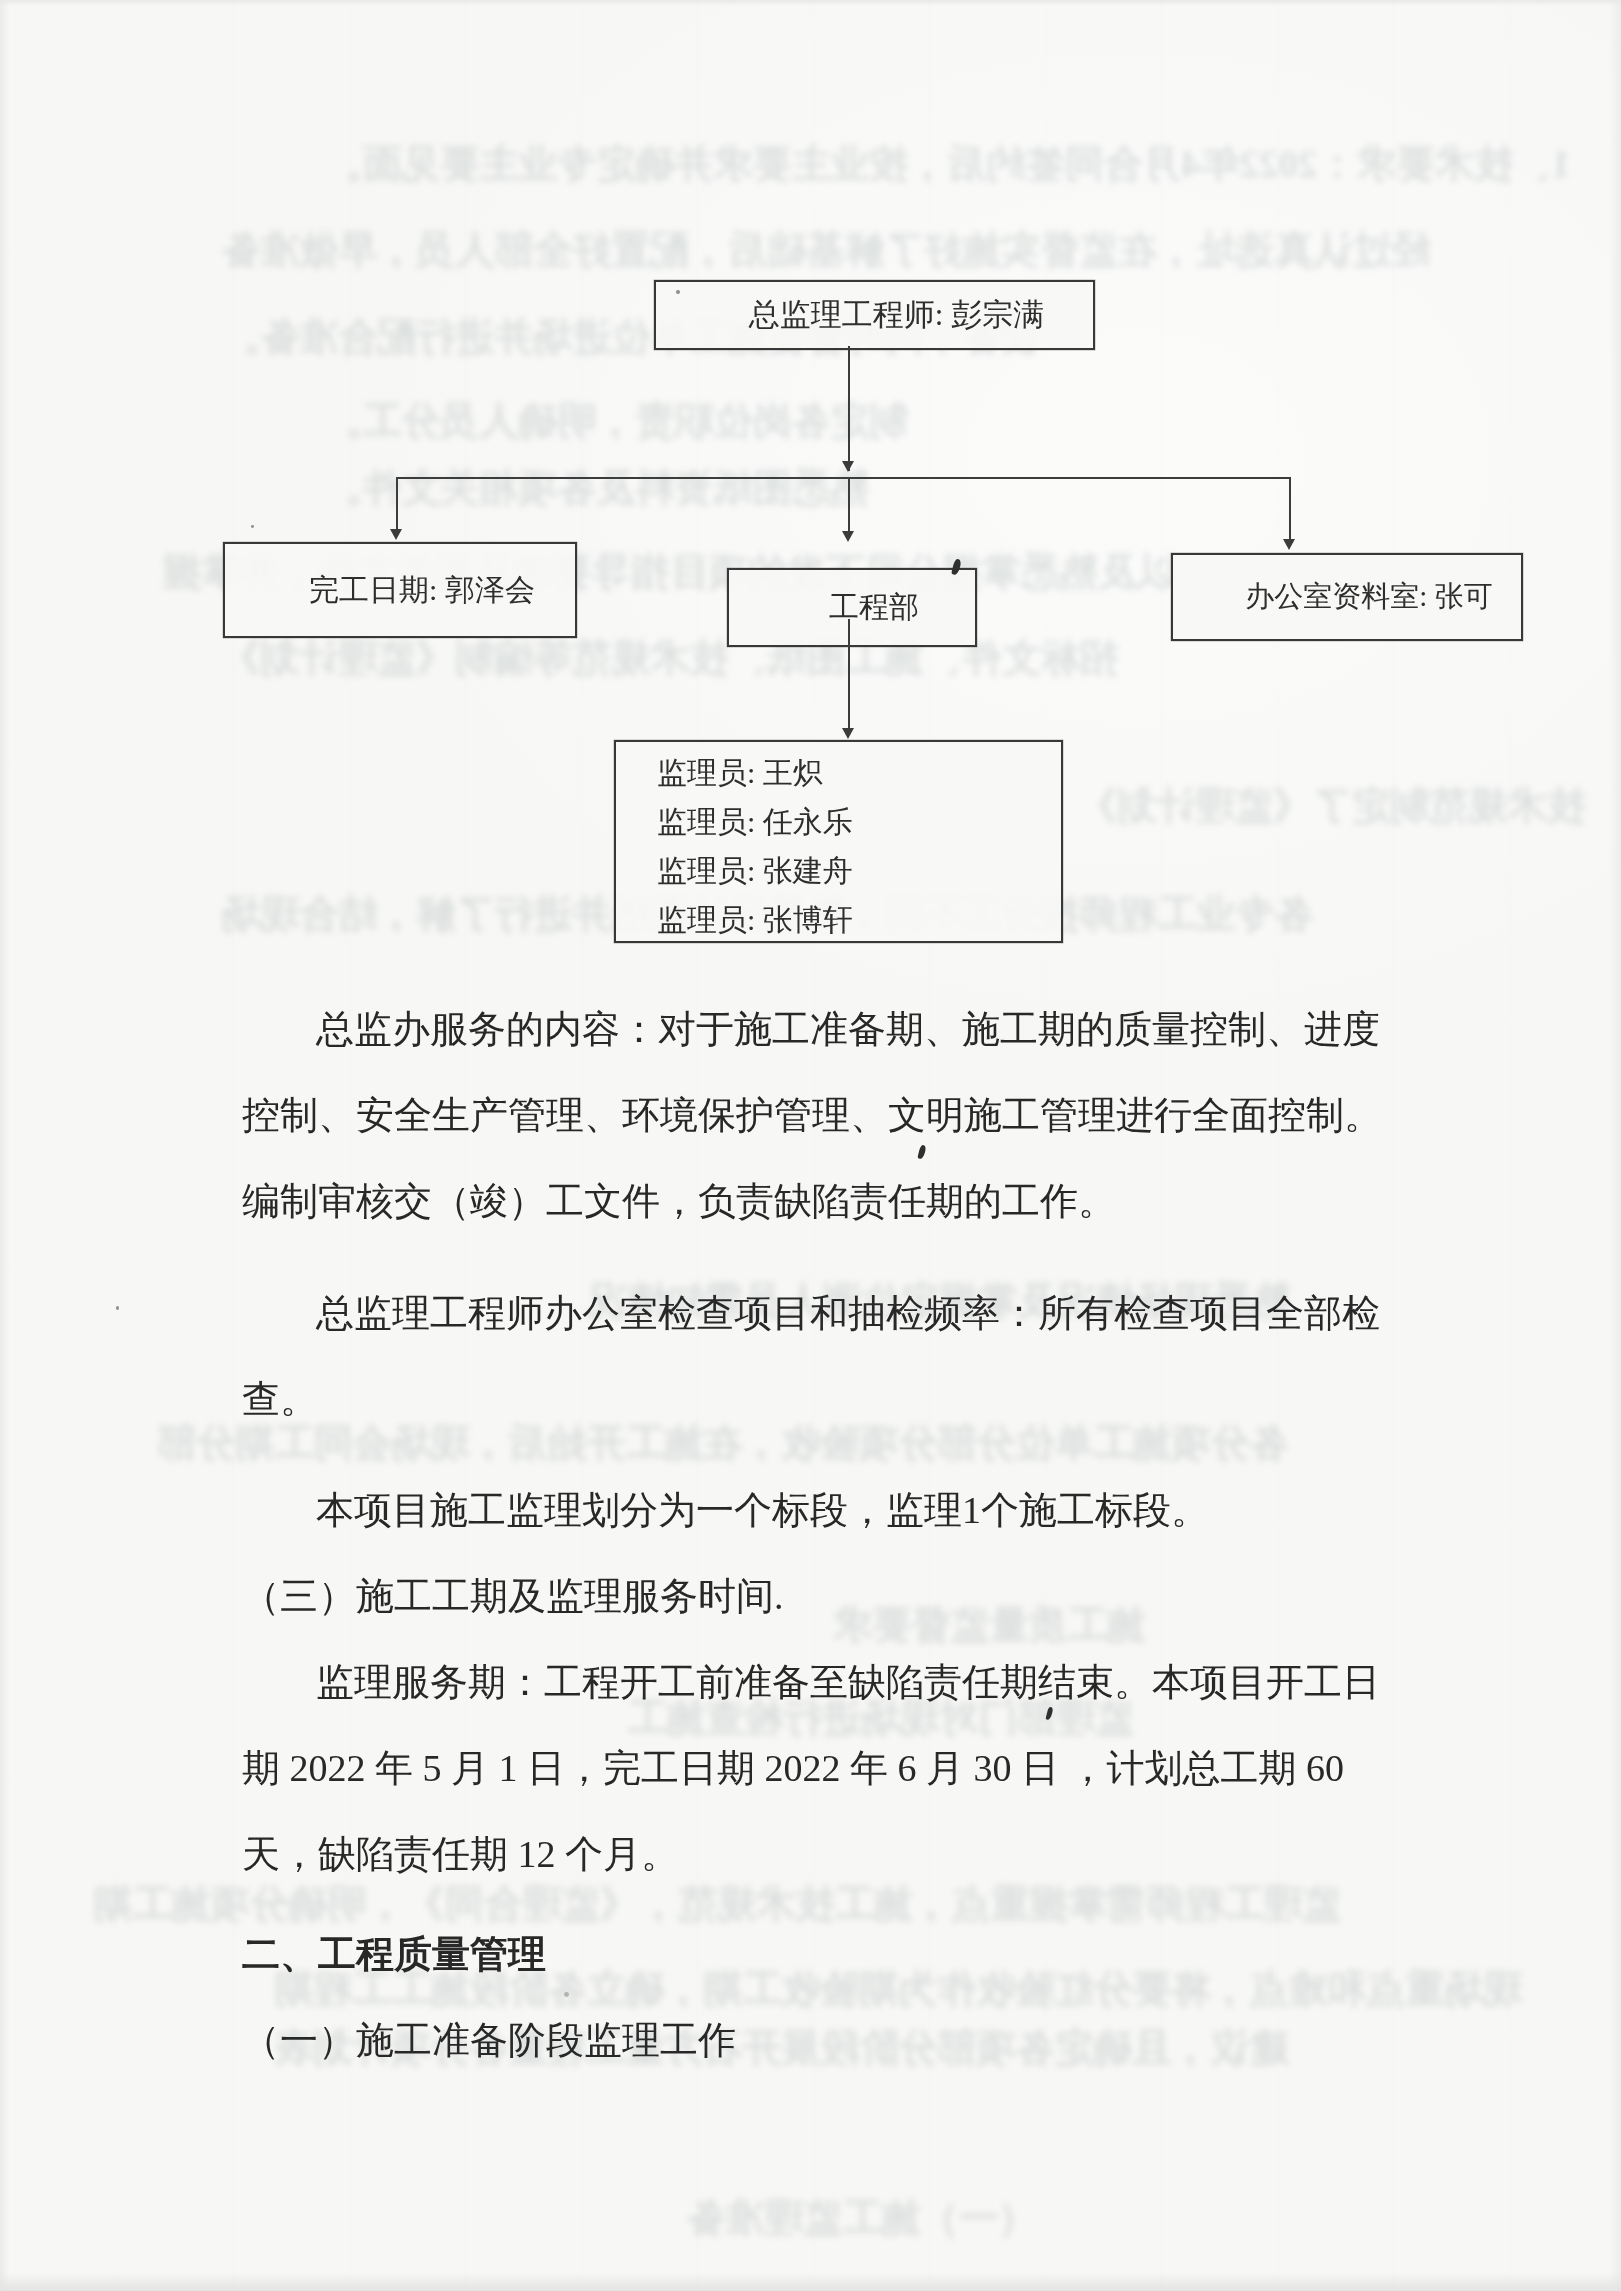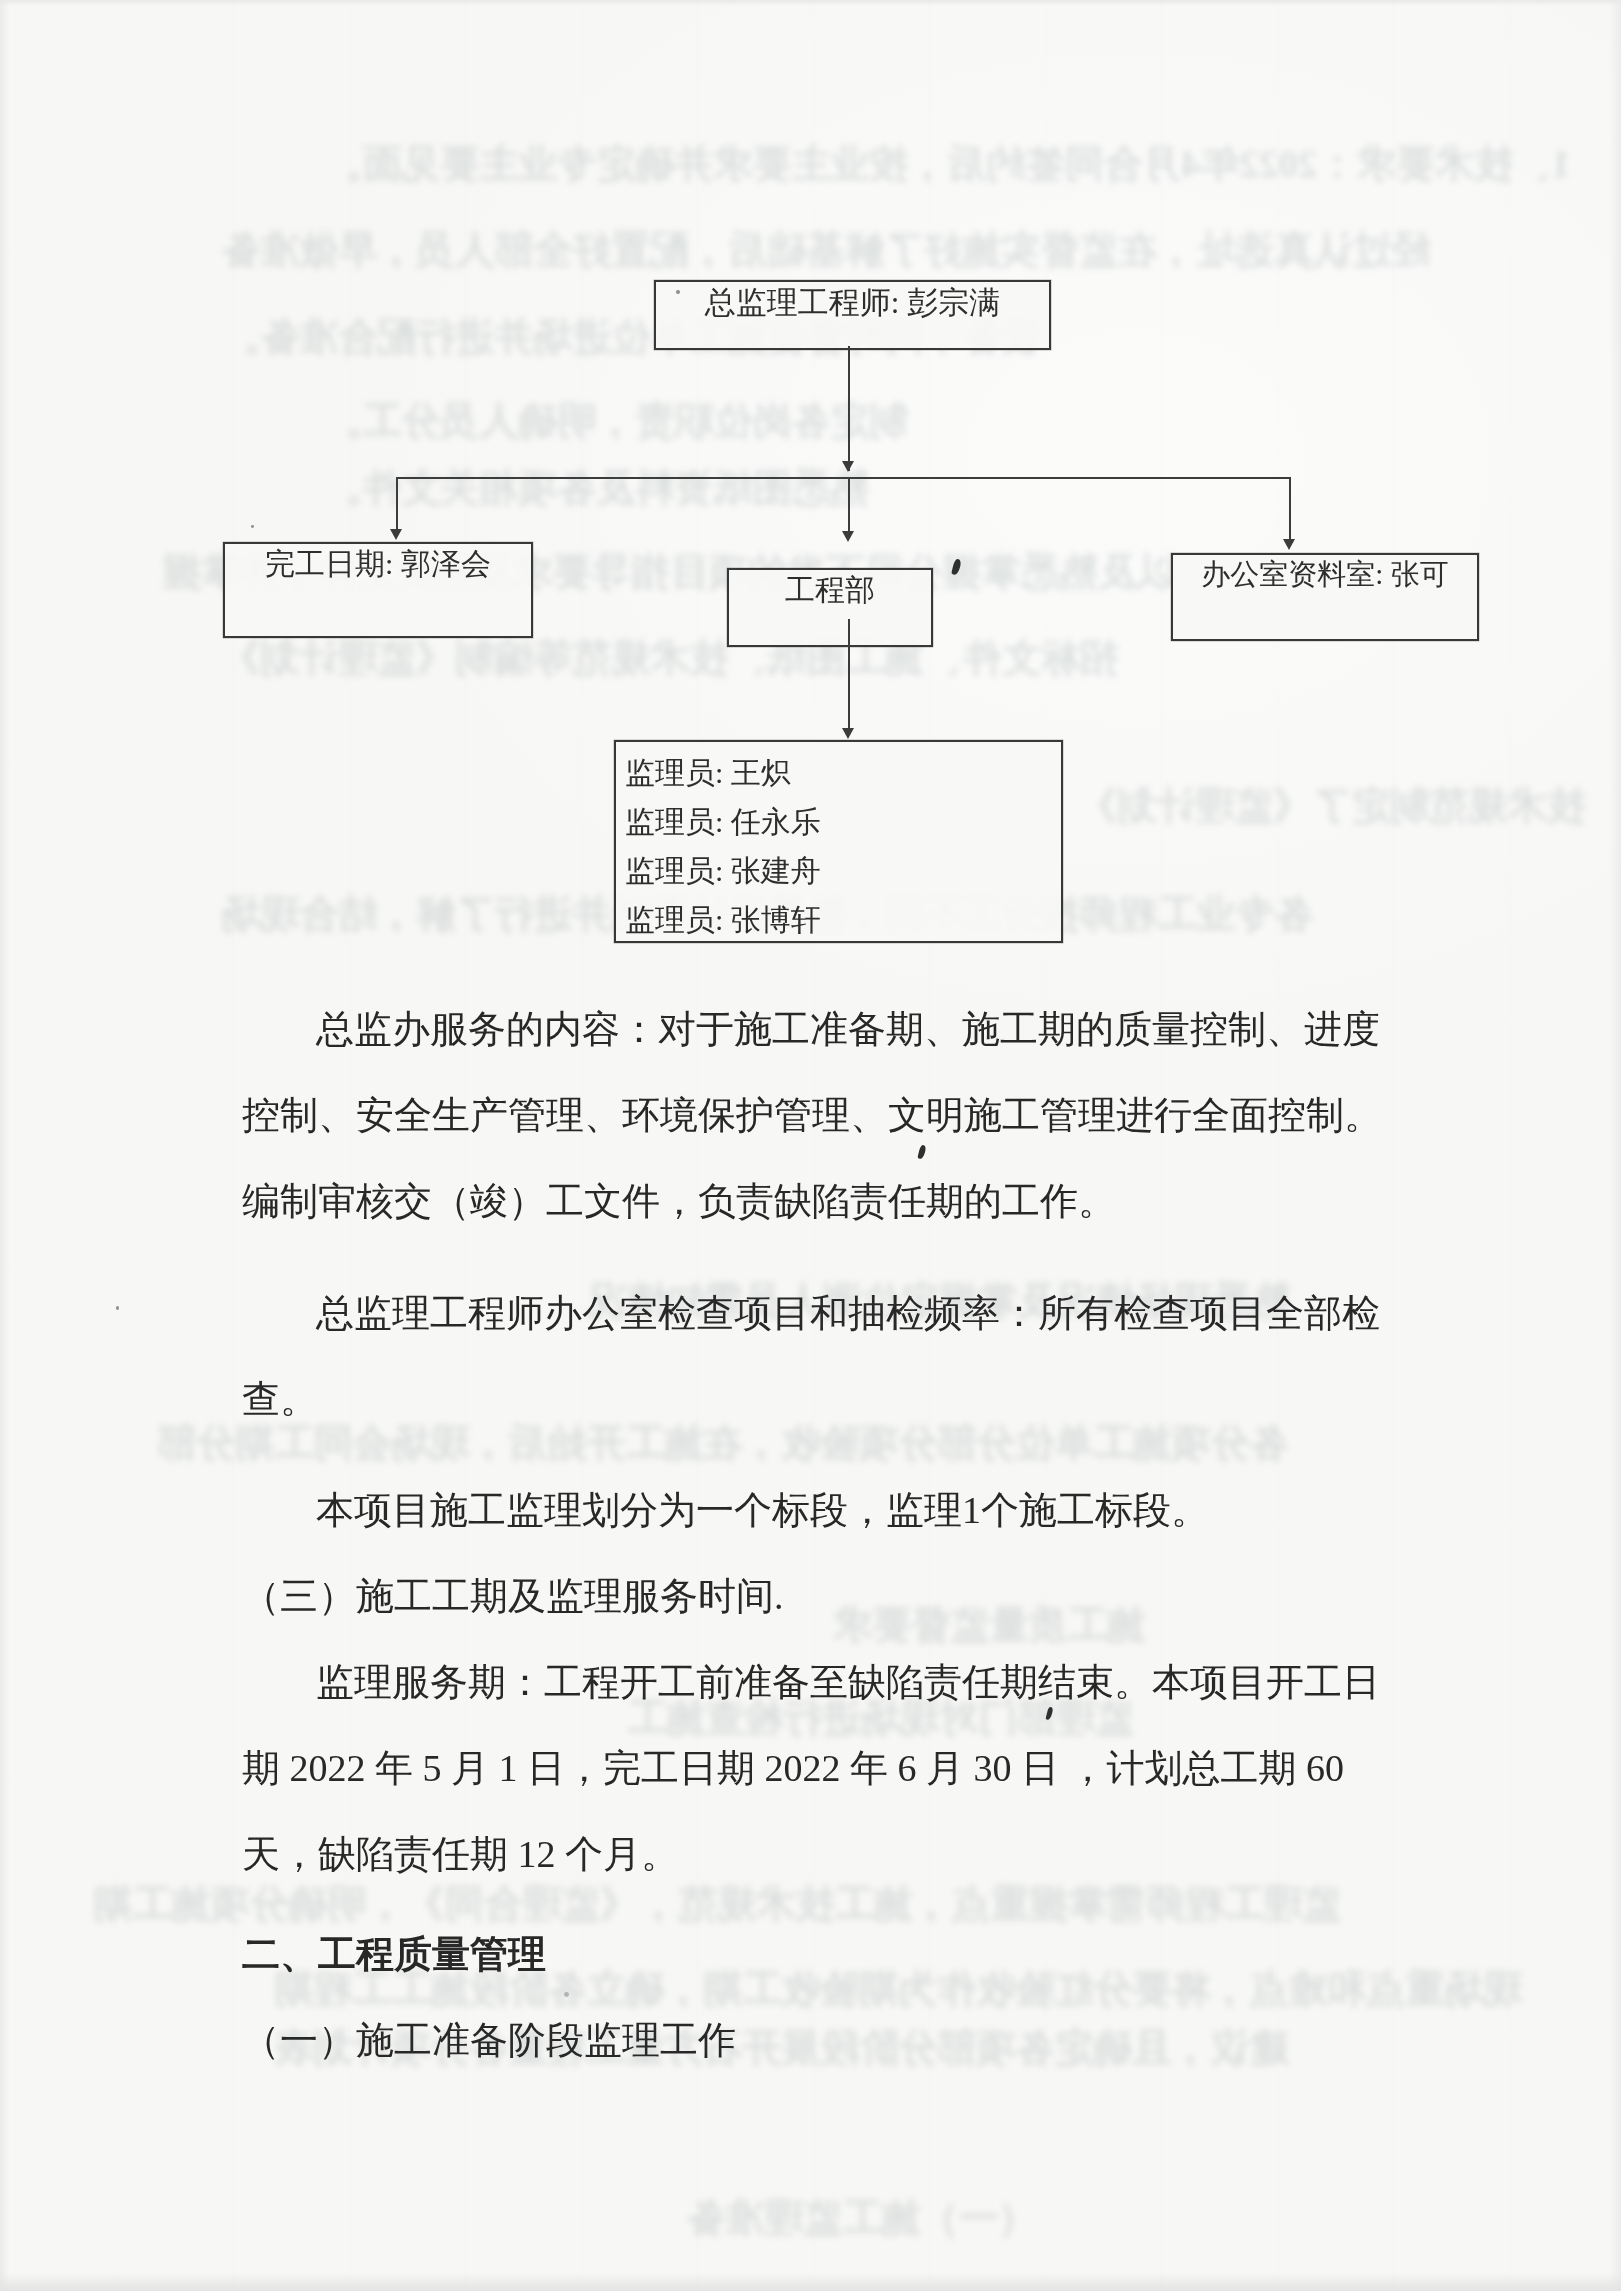--- a/index.html
+++ b/index.html
@@ -22,30 +22,30 @@
   .streaks{position:absolute;inset:0;pointer-events:none;opacity:.5;
     background:repeating-linear-gradient(90deg,
       rgba(205,210,218,.05) 0px,rgba(205,210,218,.05) 2.9px,
       rgba(255,255,255,0) 2.9px,rgba(255,255,255,0) 116px);}
   
   .ghost-layer{position:absolute;inset:0;pointer-events:none;}
   .ghost{position:absolute;white-space:nowrap;font-weight:bold;font-size:39px;
     color:#9aa8a8;opacity:.30;filter:blur(3.4px);transform:scaleX(-1);}
   
   .obox{position:absolute;border:2px solid #383838;background:rgba(247,247,245,.92);
-    display:flex;align-items:flex-start;justify-content:center;font-size:30px;color:#2e2e2e;
-    box-shadow:0 0 0 0.5px rgba(56,56,56,.35);}
+    display:flex;align-items:center;justify-content:center;font-size:30px;color:#2e2e2e;
+    box-shadow:0 0 0 0.5px rgba(56,56,56,.35);padding-left:44px;}
   .obox.chief{border-width:2.9px;font-size:31px;}
   .cline{position:absolute;background:#3c3c3c;}
   .arrow-down{position:absolute;width:0;height:0;
     border-left:6.9px solid transparent;border-right:6.9px solid transparent;
     border-top:11.8px solid #3c3c3c;}
   .sup-box{position:absolute;border:2px solid #383838;background:rgba(247,247,245,.92);
     box-shadow:0 0 0 0.5px rgba(56,56,56,.35);}
-  .srow{height:49px;line-height:49px;padding-left:9px;font-size:30px;color:#2e2e2e;white-space:nowrap;}
+  .srow{height:49px;line-height:49px;padding-left:41px;font-size:30px;color:#2e2e2e;white-space:nowrap;}
   .sup-inner{padding-top:5.9px;}
   
   .bodytext{position:absolute;left:242px;top:986px;width:1176px;}
   .bline{height:86px;line-height:86px;font-size:38px;white-space:nowrap;color:#282828;}
   .bline.indent{padding-left:74px;}
   .bline.gap{margin-top:25.5px;}
   .bline.gap-sm{margin-top:13.7px;font-family:Liberation Serif, serif;}
   .bline.heading{font-weight:bold;}
   
   .speck{position:absolute;background:#8f8f8d;border-radius:50%;}

